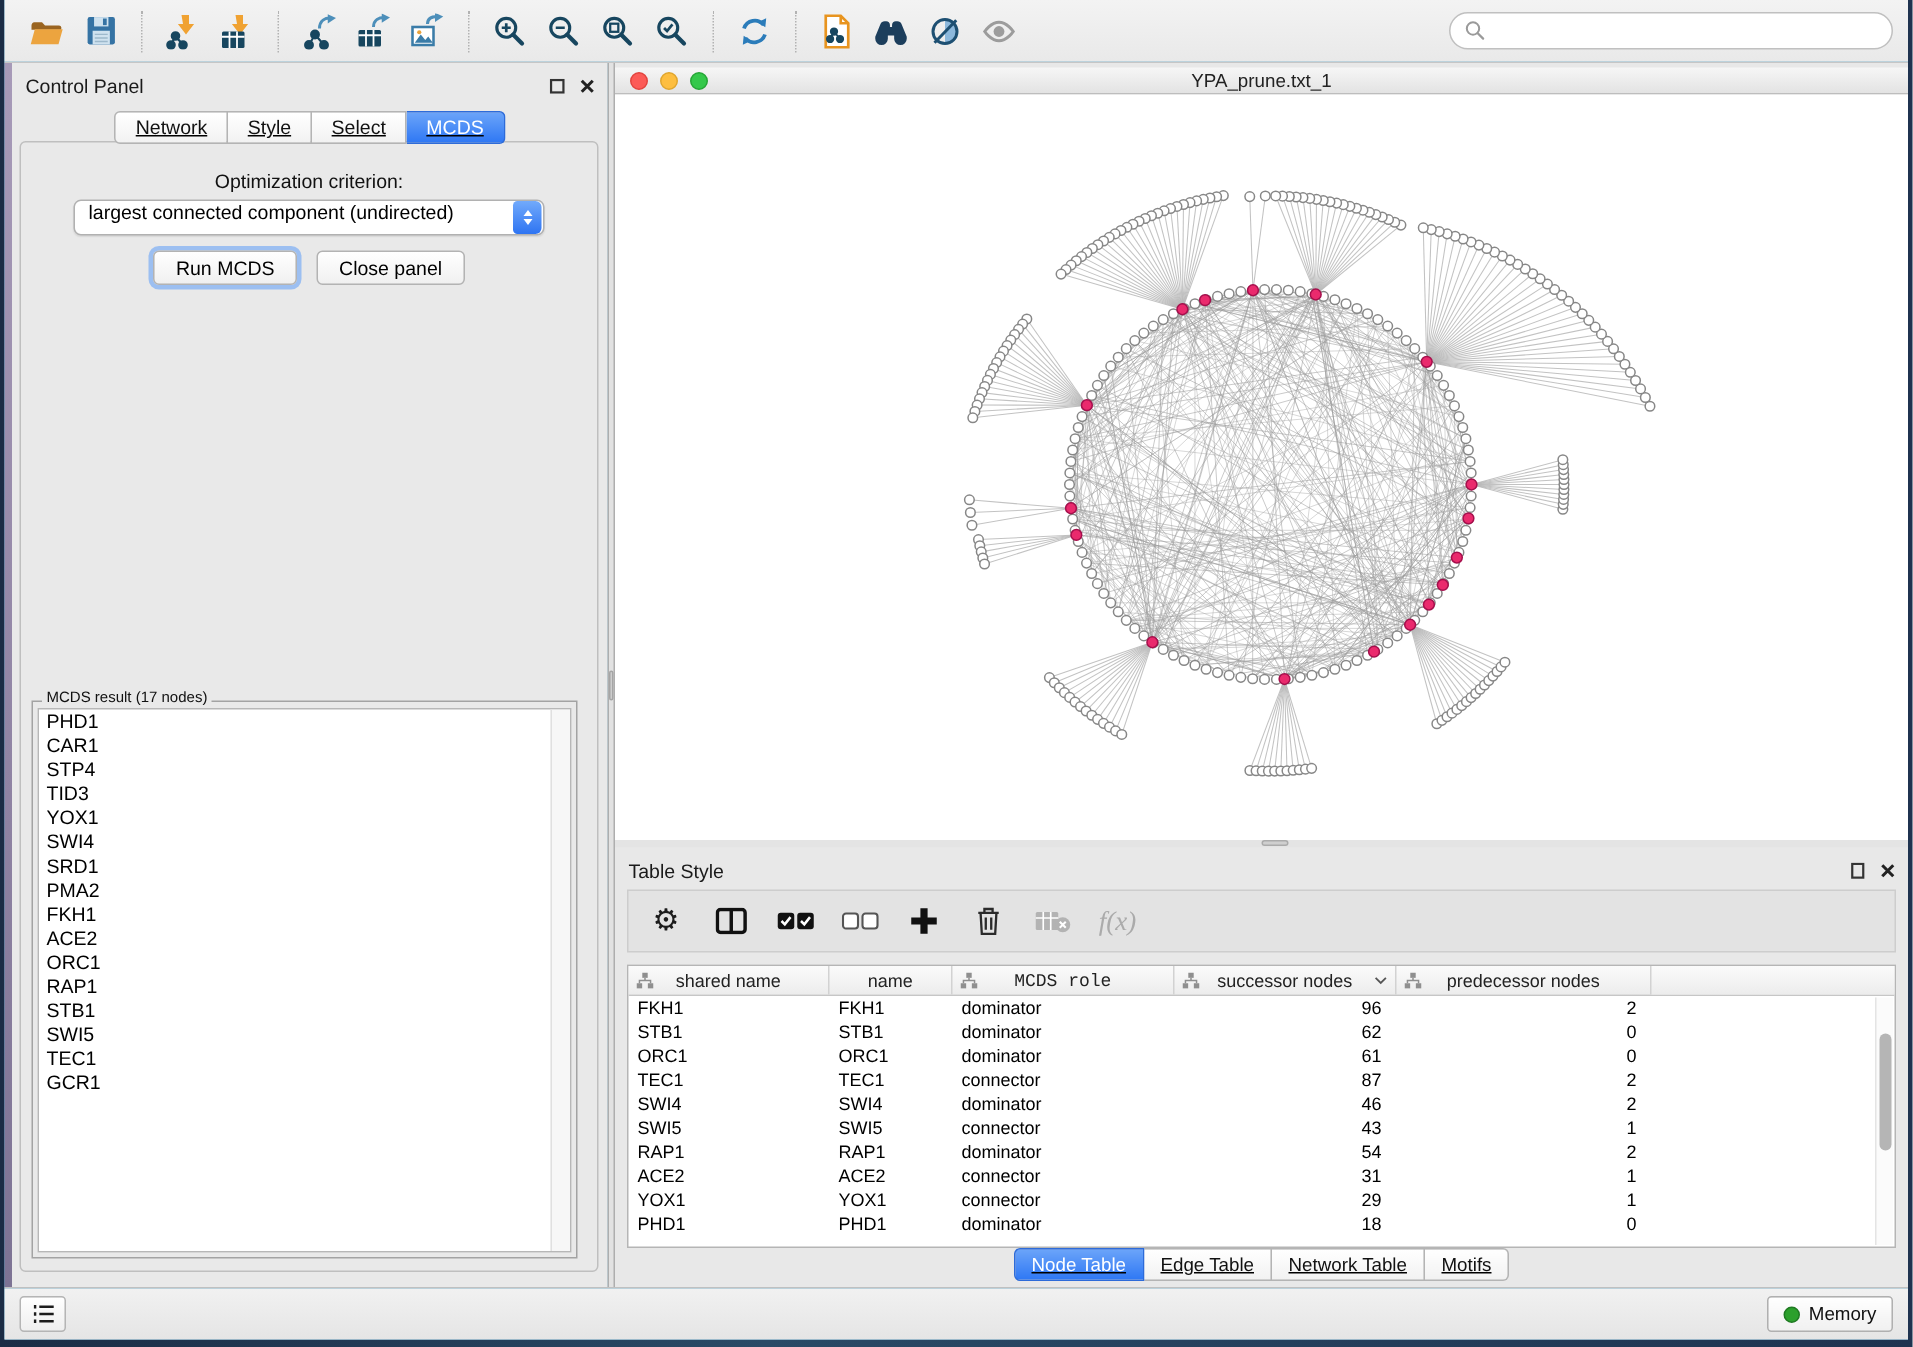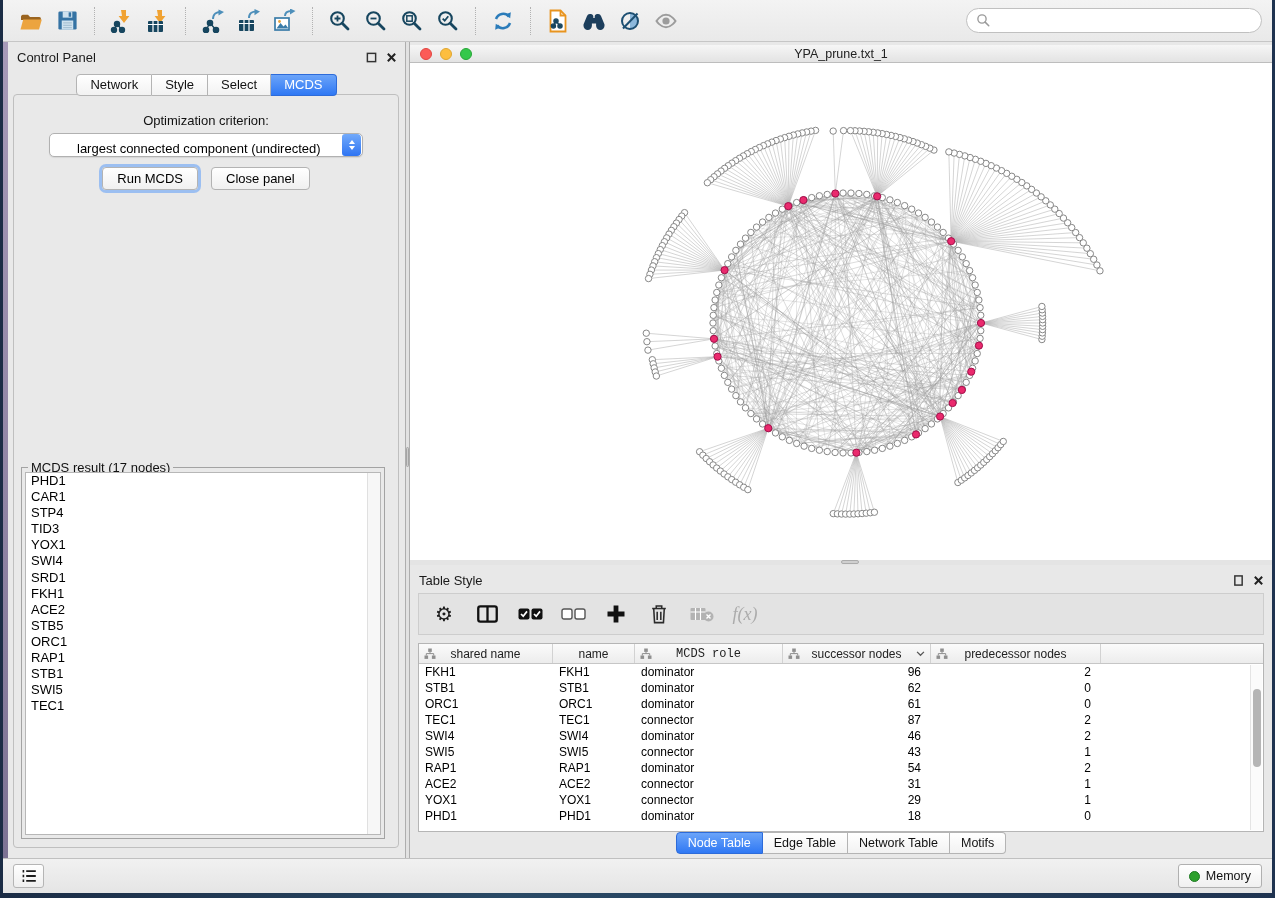--- a/index.html
+++ b/index.html
@@ -16,37 +16,37 @@
 
   
   .left-strip { position:absolute; left:0; top:42px; width:5px; bottom:35px; background:linear-gradient(#a79ab8,#8f83a3 60%,#7d7394); }
 
   
   .control-panel { position:absolute; left:5px; top:42px; width:397px; bottom:35px; background:#e9e9e9; }
   .panel-head { height:26px; display:flex; align-items:center; padding:4px 8px 0 9px; }
   .panel-title { font-size:13px; color:#1a1a1a; }
   .panel-head-icons { margin-left:auto; display:flex; gap:9px; align-items:center; }
   .cp-tabs { position:absolute; top:32px; left:0; right:0; display:flex; justify-content:center; z-index:2; }
-  .seg { display:flex; }
+  .seg { display:flex;text-decoration:underline; }
   .seg-btn { padding:2px 13px; font-size:13px; color:#111; background:linear-gradient(#ffffff,#f2f2f2); border:1px solid #b4b4b4; border-left:none; cursor:default; line-height:16px; }
   .seg-btn:first-child { border-left:1px solid #b4b4b4; border-radius:4px 0 0 4px; }
   .seg-btn:last-child { border-radius:0 4px 4px 0; }
   .seg-btn.active { background:linear-gradient(#6ba4f9,#2f78f4); color:#fff; border-color:#2d6bd9; }
   .cp-box { position:absolute; top:52px; left:5px; right:6px; bottom:10px; background:#e9e9e9; border:1px solid #bfbfbf; border-radius:4px; }
   .opt-label { position:absolute; top:18px; width:100%; text-align:center; font-size:13px; color:#111; }
-  .dropdown { position:absolute; top:38px; left:50%; transform:translateX(-50%); width:314px; height:24px; background:#fff; border:1px solid #b1b1b1; border-radius:5px; display:flex; align-items:flex-end; box-shadow:0 1px 1px rgba(0,0,0,.08);padding-left:18px; }
+  .dropdown { position:absolute; top:38px; left:50%; transform:translateX(-50%); width:314px; height:24px; background:#fff; border:1px solid #b1b1b1; border-radius:5px; display:flex; align-items:flex-start; box-shadow:0 1px 1px rgba(0,0,0,.08); }
   .dropdown .dd-text { flex:1; font-size:13px; padding-left:9px; color:#000; white-space:nowrap; }
   .dd-stepper { width:19px; height:22px; margin-right:1px; border-radius:3px 4px 4px 3px; background:linear-gradient(#72aafb,#2e74f2); display:flex; flex-direction:column; align-items:center; justify-content:center; gap:2px; }
   .dd-up { width:0; height:0; border-left:3.5px solid transparent; border-right:3.5px solid transparent; border-bottom:4.5px solid #fff; }
   .dd-dn { width:0; height:0; border-left:3.5px solid transparent; border-right:3.5px solid transparent; border-top:4.5px solid #fff; }
   .btn-row { position:absolute; top:72px; width:100%; display:flex; justify-content:center; gap:13px; }
   .mac-btn { font-family:"Liberation Sans",sans-serif; font-size:13px; color:#000; background:linear-gradient(#ffffff,#f0f0f0); border:1px solid #b3b3b3; border-radius:4px; padding:3px 14px; line-height:15px; }
   .focus-ring { box-shadow:0 0 0 3px rgba(92,156,248,.55); }
   .fieldset { position:absolute; left:7px; right:13px; top:372px; bottom:8px; border:1px solid #a3a3a3; }
-  .fieldset legend { position:absolute; top:-8px; left:6px; background:#e9e9e9; padding:0 3px; font-size:13px; color:#111;text-align:center; }
+  .fieldset legend { position:absolute; top:-8px; left:6px; background:#e9e9e9; padding:0 3px; font-size:10px; color:#111;text-align:center; }
   .mcds-list { position:absolute; left:3px; right:3px; top:4px; bottom:3px; background:#fff; border:1px solid #b7b7b7; overflow:hidden; }
   .mcds-scroll { position:absolute; right:0; top:0; bottom:0; width:13px; background:#f7f7f7; border-left:1px solid #e0e0e0; }
   .mcds-item { font-size:13px; line-height:16.1px; padding-left:5px; color:#000; }
 
   
   .vsplit { position:absolute; left:402px; width:5px; top:42px; bottom:35px; background:#e2e2e2; border-left:1px solid #aeaeae; border-right:1px solid #aeaeae; }
   .vsplit-handle { position:absolute; top:405px; left:0; width:3px; height:20px; background:#cdcdcd; border:1px solid #a5a5a5; border-radius:2px; }
   .hsplit { position:absolute; top:518px; left:0; right:0; height:5px; background:#e4e4e4; }
   .hsplit-handle { position:absolute; left:50%; top:0; width:18px; height:4px; background:#cfcfcf; border:1px solid #ababab; border-radius:2px; }
 
@@ -275,28 +275,29 @@
       <div class="fieldset">
         <legend>MCDS result (17 nodes)</legend>
         <div class="mcds-list" id="mcds-list">
             <div class="mcds-item">PHD1</div>
             <div class="mcds-item">CAR1</div>
             <div class="mcds-item">STP4</div>
             <div class="mcds-item">TID3</div>
             <div class="mcds-item">YOX1</div>
             <div class="mcds-item">SWI4</div>
             <div class="mcds-item">SRD1</div>
+            <div class="mcds-item">PMA2</div>
             <div class="mcds-item">FKH1</div>
             <div class="mcds-item">ACE2</div>
-            <div class="mcds-item">STB5</div>
             <div class="mcds-item">ORC1</div>
             <div class="mcds-item">RAP1</div>
             <div class="mcds-item">STB1</div>
             <div class="mcds-item">SWI5</div>
             <div class="mcds-item">TEC1</div>
+            <div class="mcds-item">GCR1</div>
             <div class="mcds-scroll"></div>
           </div>
       </div>
     </div>
   </div>
 
   <div class="vsplit">
       <div class="vsplit-handle"></div>
     </div>
 

